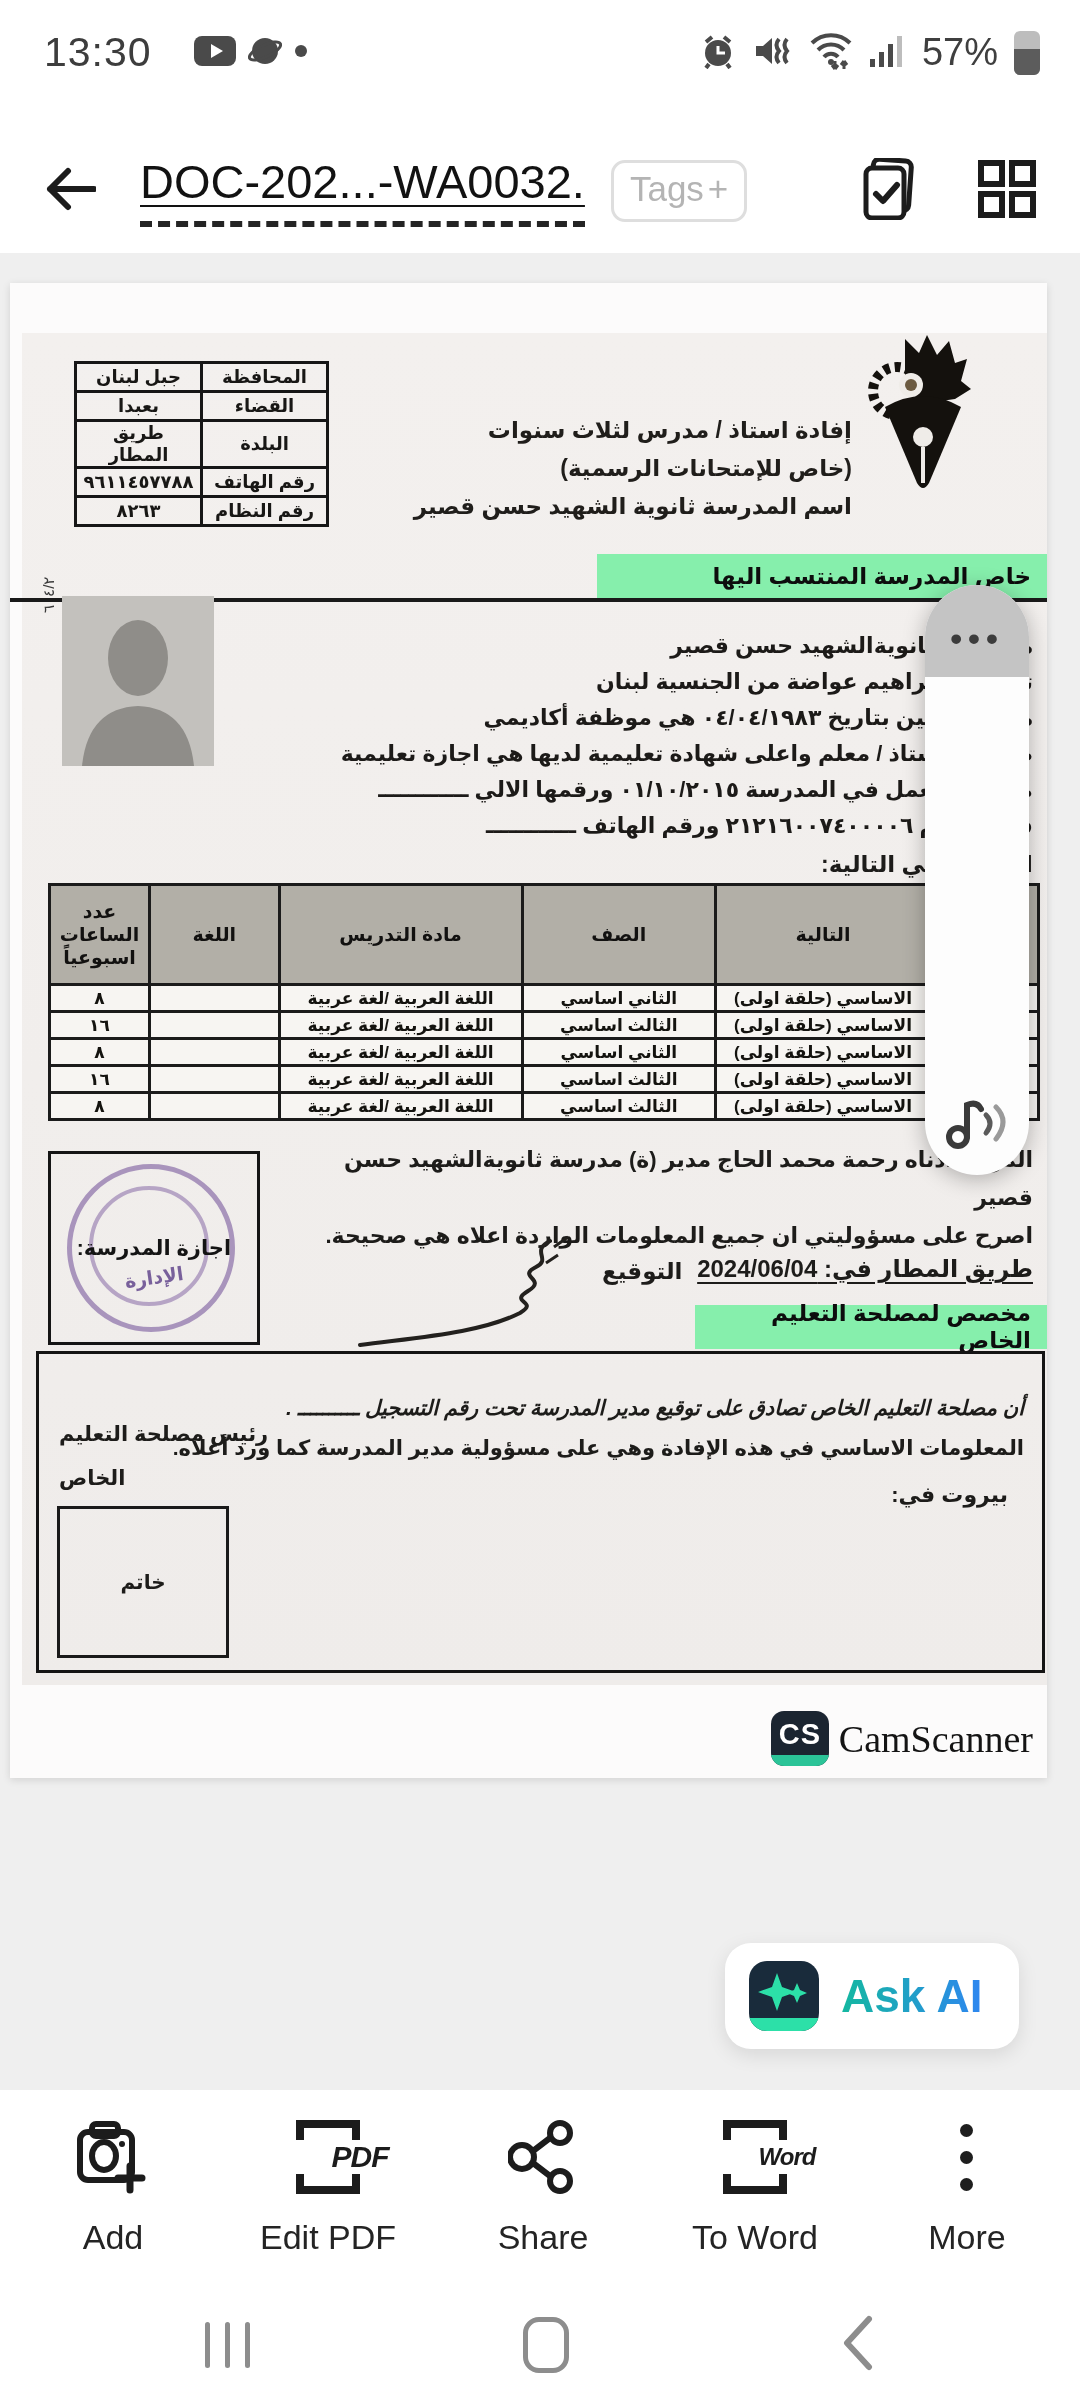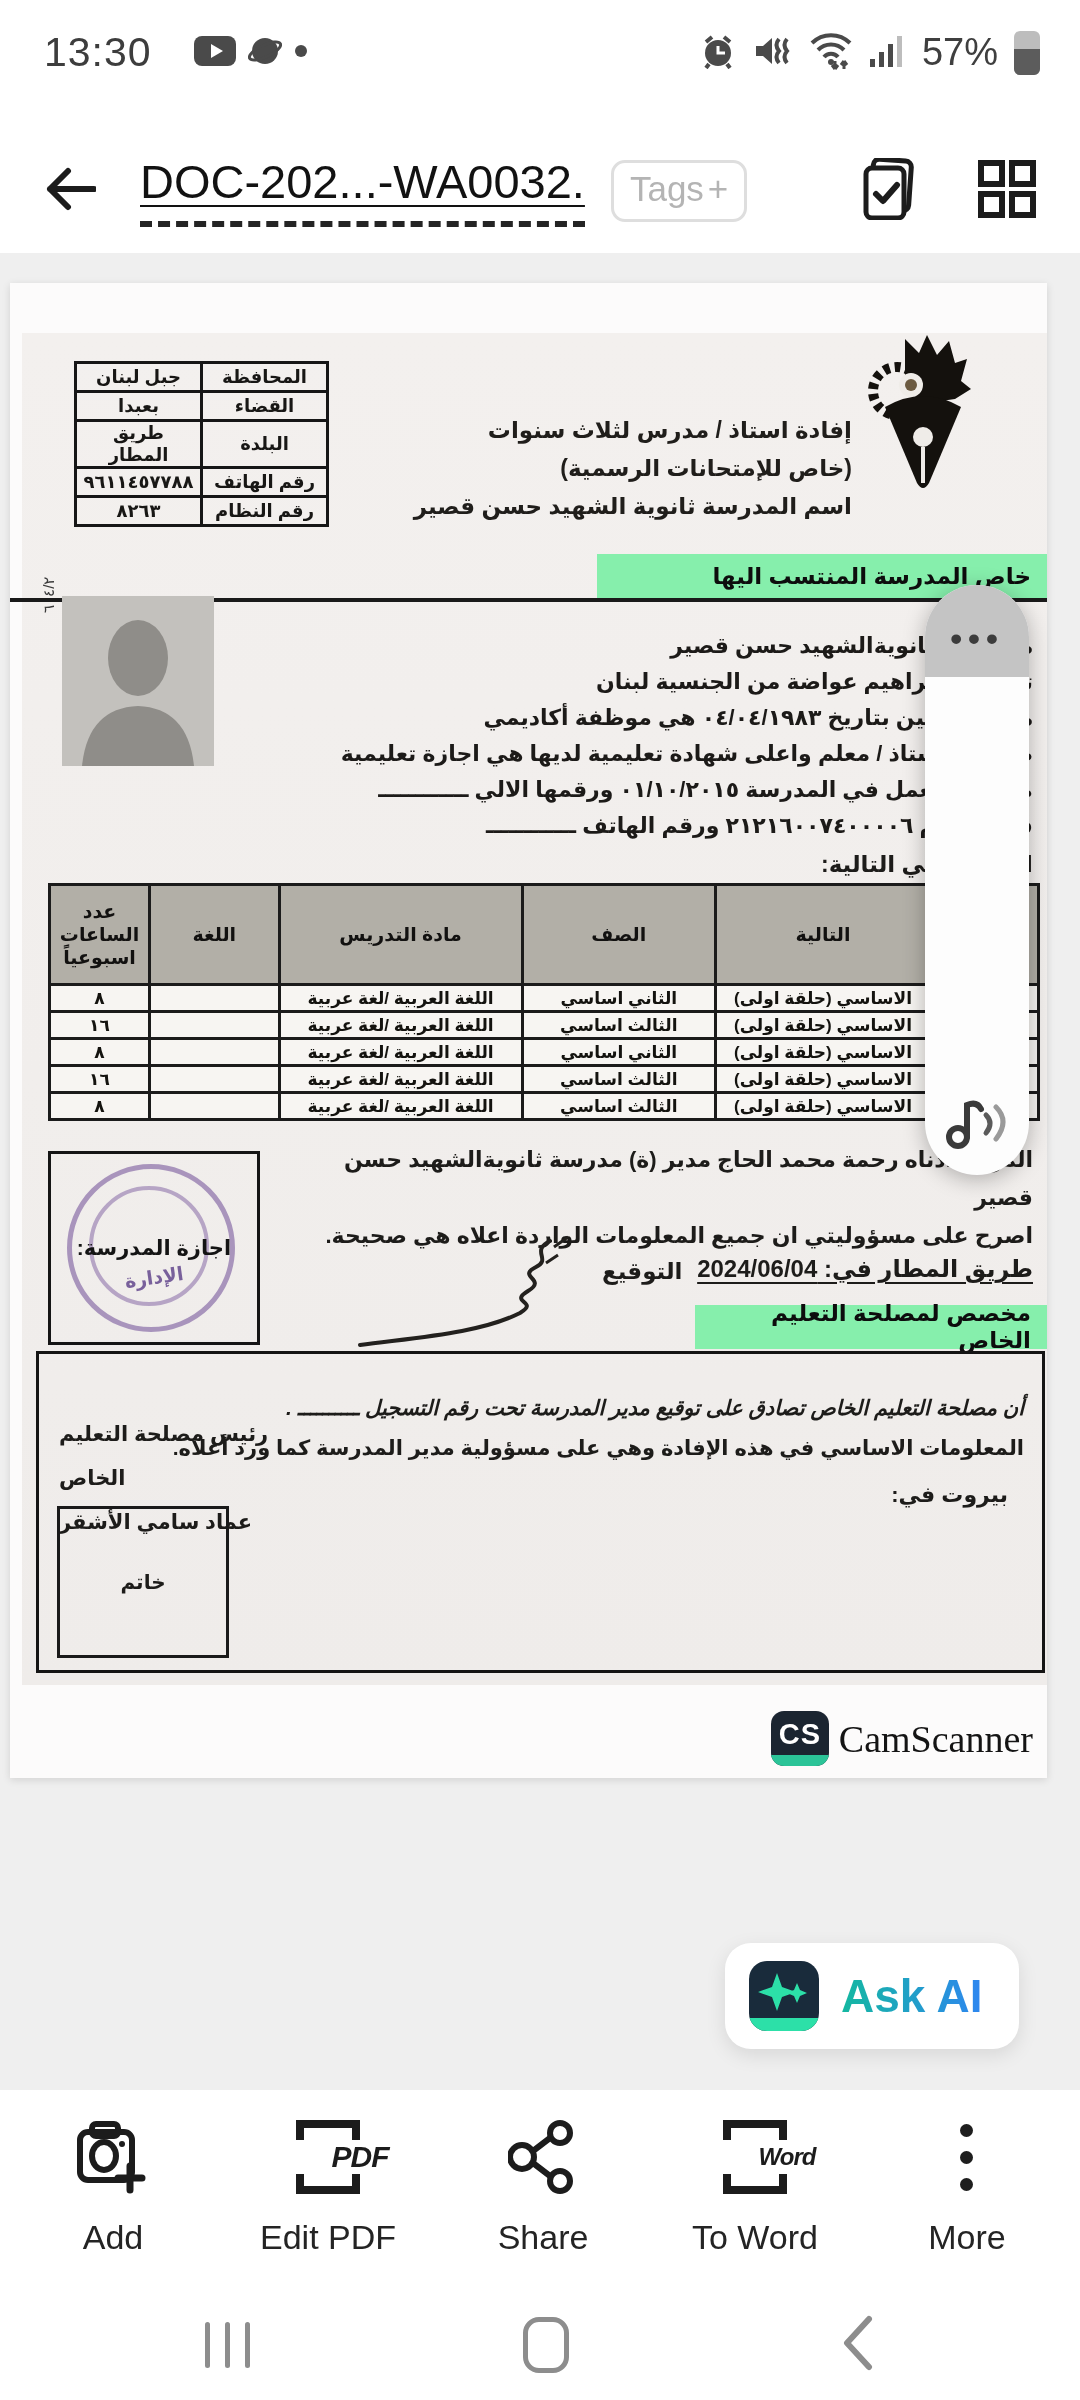--- a/index.html
+++ b/index.html
@@ -374,21 +374,20 @@
   </span>
   <span class="sig-label arab">التوقيع</span>
   <span class="date-line arab">طريق المطار في: 2024/06/04</span>
 
   <div class="band band2 arab">مخصص لمصلحة التعليم الخاص</div>
   <div class="box2">
     <div class="p1 arab">أن مصلحة التعليم الخاص تصادق على توقيع مدير المدرسة تحت رقم التسجيل ــــــــــ .</div>
     <div class="p2 arab">المعلومات الاساسي في هذه الإفادة وهي على مسؤولية مدير المدرسة كما ورد أعلاه.</div>
     <div class="chief arab">
       <div>رئيس مصلحة التعليم الخاص</div>
-      <div>عماد سامي الأشقر</div>
     </div>
     <div class="city-line arab">بيروت في:</div>
     <div class="khatm-box">
       <span class="arab">خاتم</span>
     </div>
   </div>
 
   <div class="watermark">
     <span class="cs-badge">
       <span>CS</span>

